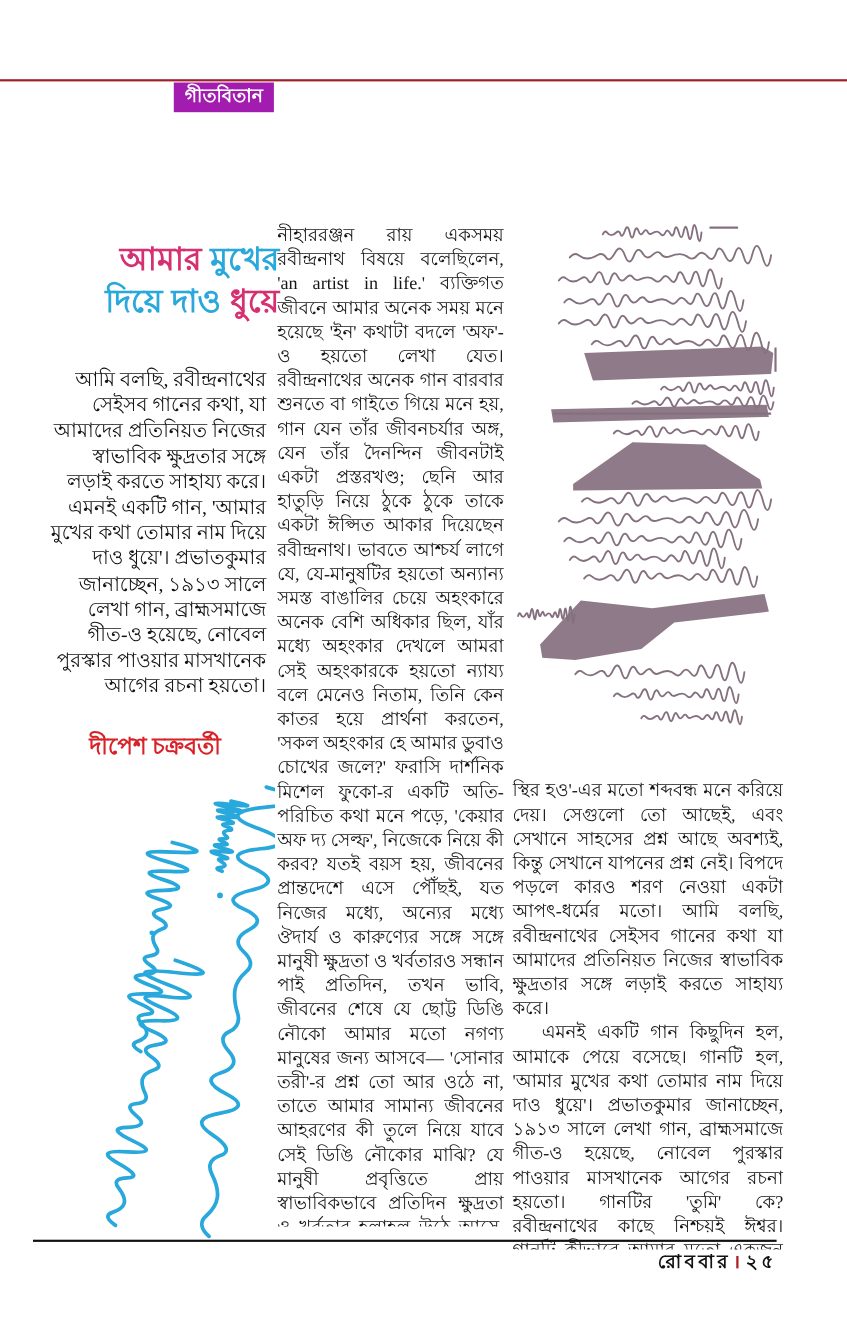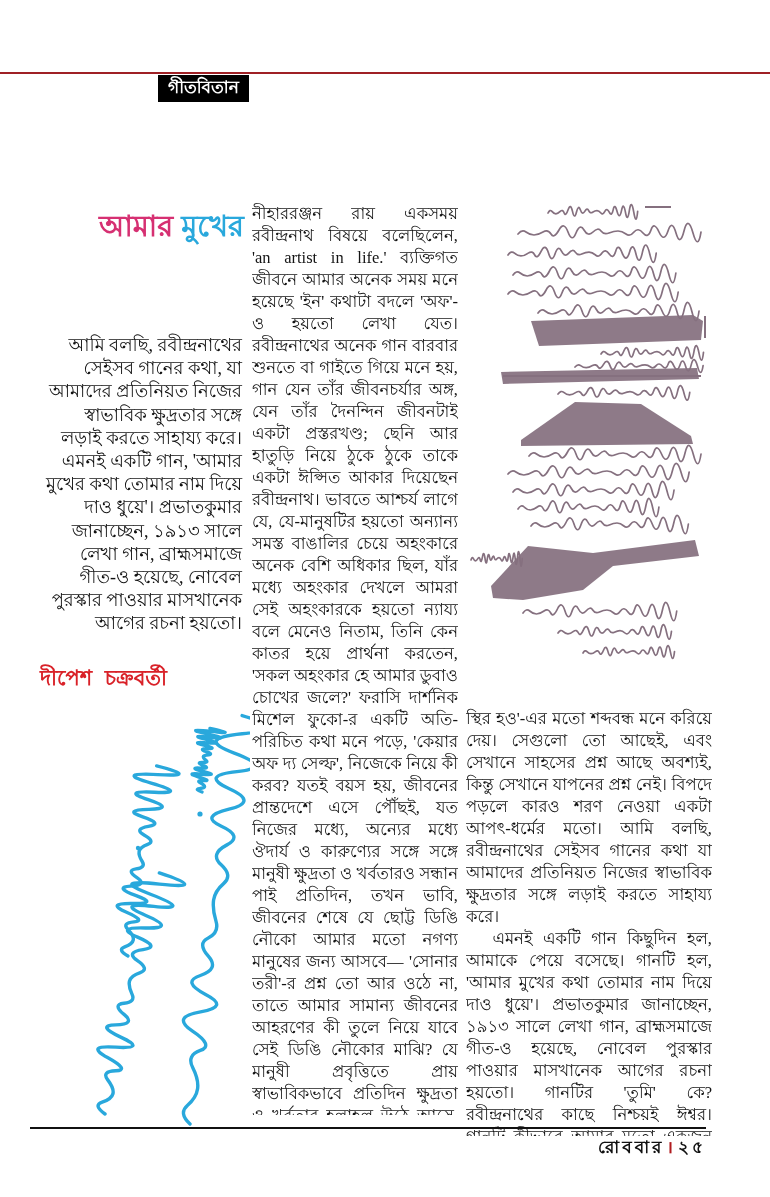--- a/index.html
+++ b/index.html
@@ -5,42 +5,42 @@
   html,body{margin:0;padding:0;}
   body{
     width:770px;height:1197px;position:relative;overflow:hidden;
     background:#ffffff;color:#1c1c1c;
     font-family:"Liberation Serif","DejaVu Serif",serif;
   }
   .abs{position:absolute;}
   
   #top-rule{left:0;top:72px;width:770px;height:2px;background:#9f2025;}
   #section-tag{
-    left:158px;top:75px;background:#000000;color:#ffffff;
+    left:158px;top:75px;background:#a21caf;color:#ffffff;
     font-weight:bold;font-size:17px;line-height:1;padding:4px 10px 6px;
     font-family:"Liberation Sans","DejaVu Sans",sans-serif;
   }
   
   #headline{
     left:40px;top:205px;width:202px;text-align:right;
     font-weight:bold;font-size:29px;line-height:39px;white-space:nowrap;
     font-family:"Liberation Sans","DejaVu Sans",sans-serif;
   }
   #headline .ln{display:block;}
   .hl-m{color:#d63072;}
   .hl-c{color:#29a8dc;}
   
   #standfirst{
     left:40px;top:334px;width:202px;text-align:right;
     font-size:18px;line-height:23.2px;color:#111111;
   }
   #byline{
-    left:40px;top:662px;width:202px;text-align:left;
+    left:40px;top:662px;width:202px;text-align:center;
     color:#d92128;font-weight:bold;font-size:21px;
-    font-family:Liberation Mono, monospace;
+    font-family:Liberation Serif, serif;
   }
   
   .bodycol{font-size:16.5px;line-height:22px;text-align:justify;color:#141414;}
   #col-middle{left:252px;top:203px;width:206px;height:912px;overflow:hidden;}
   #col-right{left:466px;top:708px;width:246px;height:428px;overflow:hidden;}
   .bodycol p{margin:0;}
   .bodycol p.indent{text-indent:1.6em;}
   
   #manuscript{left:462px;top:188px;}
   #handwriting{left:50px;top:696px;}
@@ -60,22 +60,23 @@
 </style>
 </head>
 <body>
 
 <div class="abs" id="top-rule"></div>
 
 <div class="abs" id="section-tag">
   <span>গীতবিতান</span>
 </div>
 
-<h1 class="abs" id="headline" style="margin:2px;">
+<h1 class="abs" id="headline" style="margin:12px;">
   <span class="ln"><span class="hl-m">আমার</span> <span class="hl-c">মুখের</span></span>
+  <span class="ln"><span class="hl-c">দিয়ে</span> <span class="hl-c">দাও</span> <span class="hl-m">ধুয়ে</span></span>
 </h1>
 
 <div class="abs" id="standfirst">আমি বলছি, রবীন্দ্রনাথের সেইসব গানের কথা, যা আমাদের প্রতিনিয়ত নিজের স্বাভাবিক ক্ষুদ্রতার সঙ্গে লড়াই করতে সাহায্য করে। এমনই একটি গান, 'আমার মুখের কথা তোমার নাম দিয়ে দাও ধুয়ে'। প্রভাতকুমার জানাচ্ছেন, ১৯১৩ সালে লেখা গান, ব্রাহ্মসমাজে গীত-ও হয়েছে, নোবেল পুরস্কার পাওয়ার মাসখানেক আগের রচনা হয়তো।</div>
 
 <div class="abs" id="byline">দীপেশ চক্রবর্তী</div>
 
 <svg class="abs hand" id="handwriting" width="200" height="430" viewBox="0 0 200 430">
   <defs>
     <path id="w" vector-effect="non-scaling-stroke" d="M0,0 q4,-5 8,-2 t8,3 t9,-3 t8,2 t8,-4 t9,2 t8,1 t8,-3 t9,2 t8,-1 t8,2 t9,-2 t8,3 t8,-2 t9,1 t8,-3 t8,2 t9,-1 t8,2 t8,-2 t9,2 t8,-1"></path>
   </defs>

